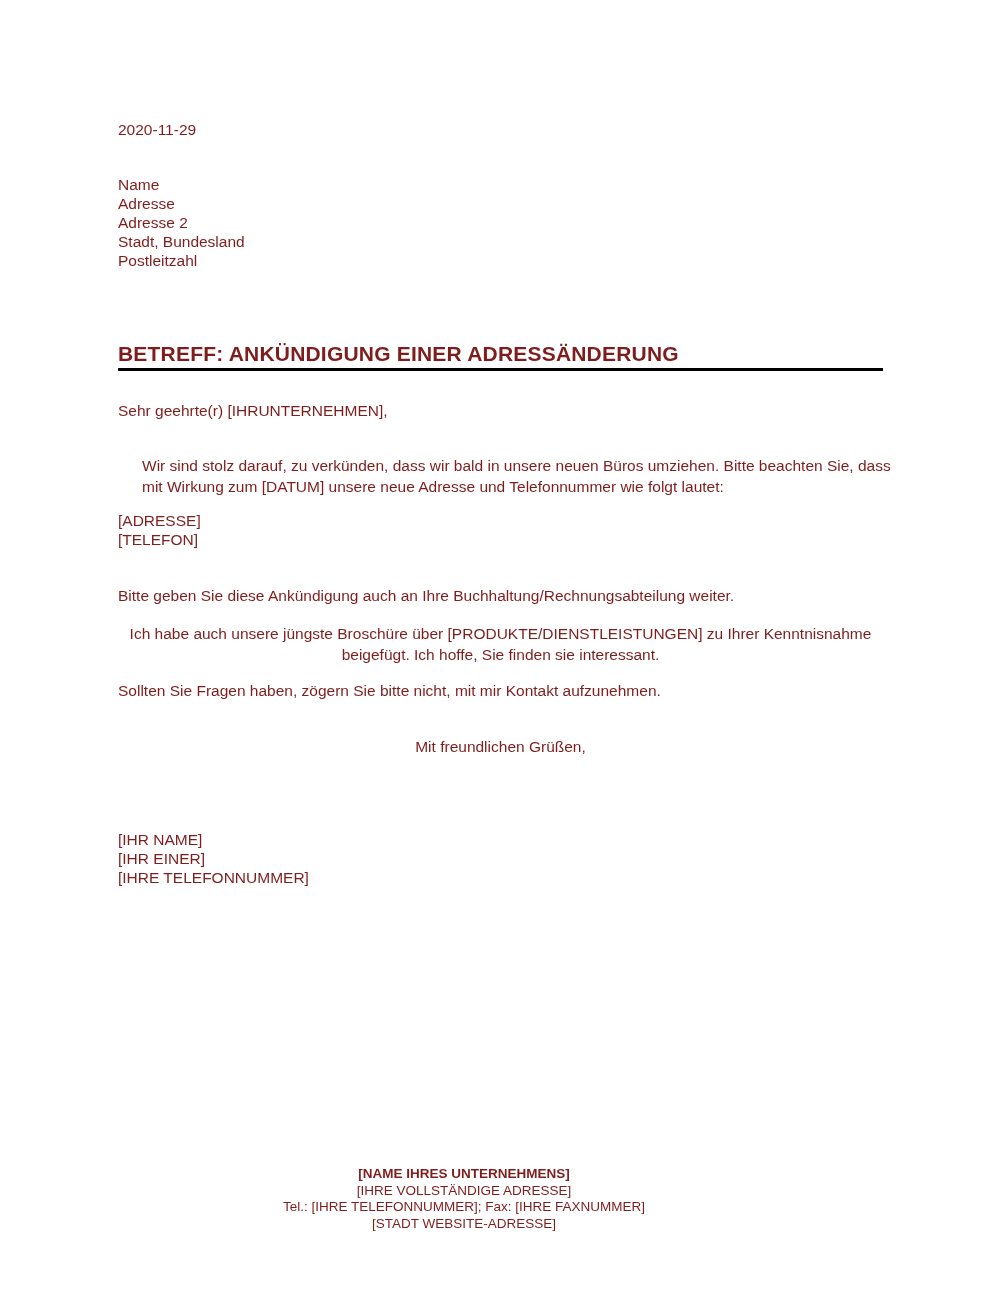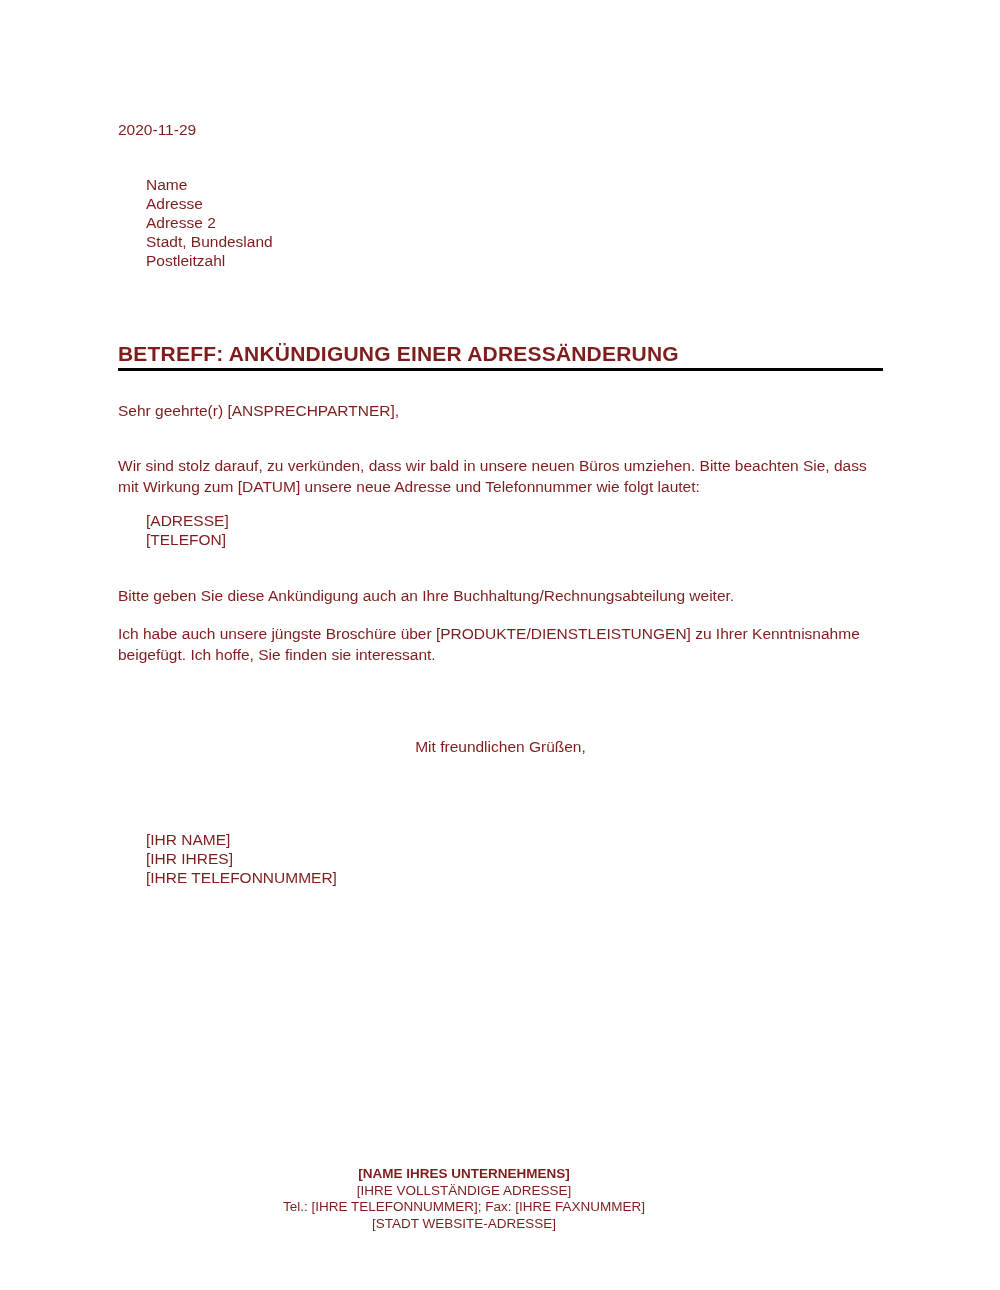--- a/index.html
+++ b/index.html
@@ -12,21 +12,21 @@
     width: 1000px;
     height: 1290px;
     background: #ffffff;
     color: #7f1d1d;
     font-family: "Liberation Sans", "DejaVu Sans", sans-serif;
     font-size: 15.5px;
     line-height: 21px;
     overflow: hidden;
   }
   .abs { position: absolute; left: 118px; width: 765px; }
-  .tight { line-height: 19px; margin-left: 28px; }
+  .tight { line-height: 19px; }
   .subject {
     font-weight: bold;
     font-size: 21px;
     letter-spacing: 0.2px;
     white-space: nowrap;
   }
   .rule {
     position: absolute;
     left: 118px;
     width: 765px;
@@ -57,39 +57,40 @@
     <div>Adresse</div>
     <div>Adresse 2</div>
     <div>Stadt, Bundesland</div>
     <div>Postleitzahl</div>
   </div>
 
   <div class="abs subject" style="top: 343px;">BETREFF: ANKÜNDIGUNG EINER ADRESSÄNDERUNG</div>
 
   <div class="rule" style="top: 368px;"></div>
 
-  <div class="abs" style="top: 400px;">Sehr geehrte(r) [ANSPRECHPARTNER],</div>
+  <div class="abs" style="top: 400px;">Sehr geehrte(r) [IHRUNTERNEHMEN],</div>
 
-  <div class="abs" style="top: 455px;">Wir sind stolz darauf, zu verkünden, dass wir bald in unsere neuen Büros umziehen. Bitte beachten Sie, dass mit Wirkung zum [DATUM] unsere neue Adresse und Telefonnummer wie folgt lautet:</div>
+  <div class="abs" style="top: 455px; margin-left: 24px;">Wir sind stolz darauf, zu verkünden, dass wir bald in unsere neuen Büros umziehen. Bitte beachten Sie, dass mit Wirkung zum [DATUM] unsere neue Adresse und Telefonnummer wie folgt lautet:</div>
 
   <div class="abs tight" style="top: 511px;">
     <div>[ADRESSE]</div>
     <div>[TELEFON]</div>
   </div>
 
   <div class="abs" style="top: 585px;">Bitte geben Sie diese Ankündigung auch an Ihre Buchhaltung/Rechnungsabteilung weiter.</div>
 
-  <div class="abs" style="top: 623px;">Ich habe auch unsere jüngste Broschüre über [PRODUKTE/DIENSTLEISTUNGEN] zu Ihrer Kenntnisnahme beigefügt. Ich hoffe, Sie finden sie interessant.</div>
+  <div class="abs" style="top: 623px; text-align: center;">Ich habe auch unsere jüngste Broschüre über [PRODUKTE/DIENSTLEISTUNGEN] zu Ihrer Kenntnisnahme beigefügt. Ich hoffe, Sie finden sie interessant.</div>
 
+  <div class="abs" style="top: 680px;">Sollten Sie Fragen haben, zögern Sie bitte nicht, mit mir Kontakt aufzunehmen.</div>
 
   <div class="abs" style="top: 736px; text-align: center;">Mit freundlichen Grüßen,</div>
 
   <div class="abs tight" style="top: 830px;">
     <div>[IHR NAME]</div>
-    <div>[IHR IHRES]</div>
+    <div>[IHR EINER]</div>
     <div>[IHRE TELEFONNUMMER]</div>
   </div>
 
   <div class="footer" style="top: 1166px;">
     <div class="company">[NAME IHRES UNTERNEHMENS]</div>
     <div>[IHRE VOLLSTÄNDIGE ADRESSE]</div>
     <div>Tel.: [IHRE TELEFONNUMMER]; Fax: [IHRE FAXNUMMER]</div>
     <div>[STADT WEBSITE-ADRESSE]</div>
   </div>
 

